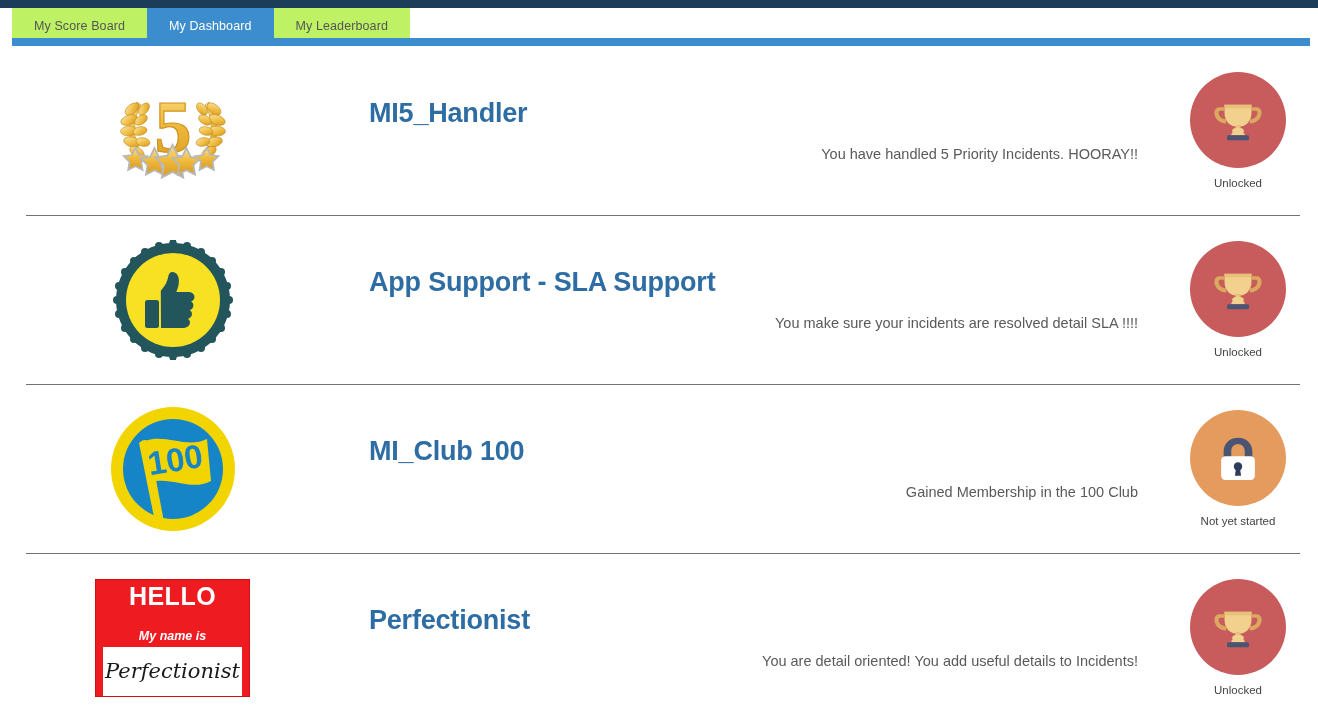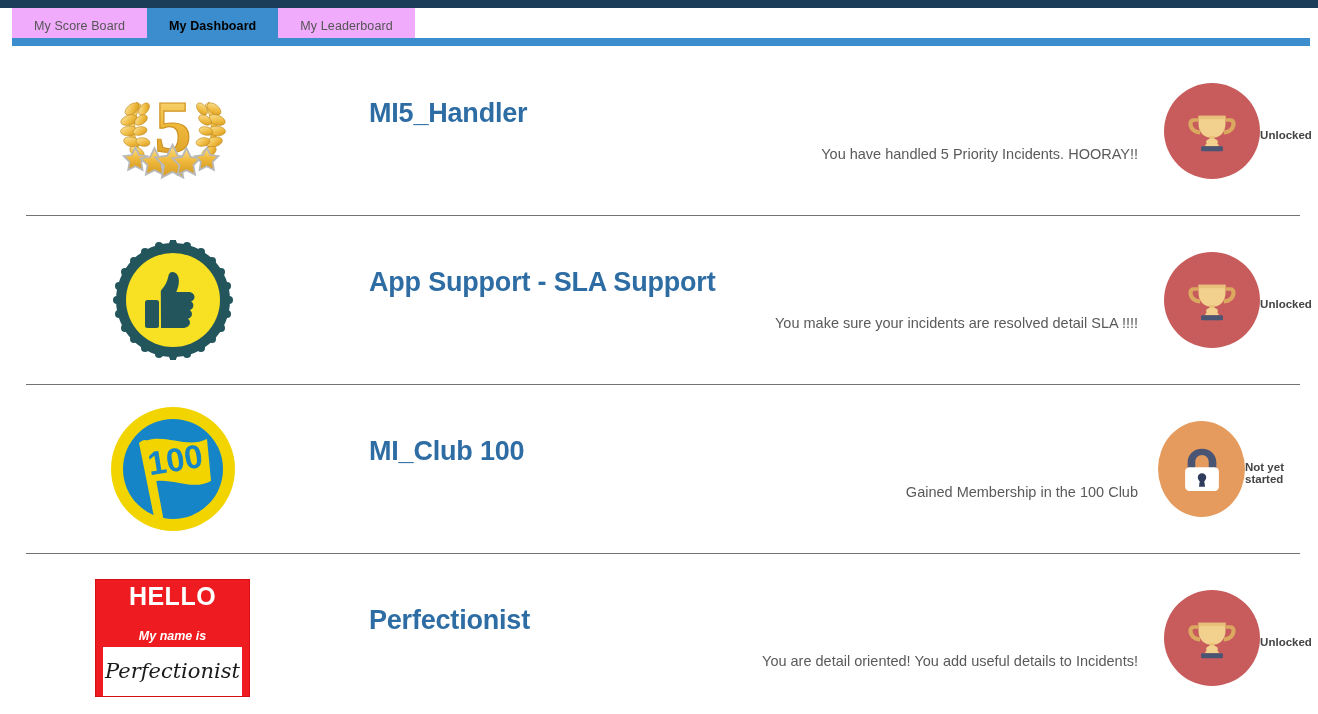--- a/index.html
+++ b/index.html
@@ -40,29 +40,29 @@
     display: flex;
     align-items: stretch;
   }
   .tab {
     display: flex;
     align-items: center;
     justify-content: center;
     padding: 0 22px;
     font-size: 12.5px;
     color: #555555;
-    background: #f0abfc;
+    background: #bef264;
     cursor: pointer;
     white-space: nowrap;
     letter-spacing: .1px;
   }
   .tab.active {
     background: #3c8dcd;
-    color: #000000;
-    font-weight: bold;
+    color: #ffffff;
+    font-weight: normal;
   }
 
   
   .bluebar {
     position: absolute;
     top: 38px;
     left: 12px;
     width: 1298px;
     height: 8px;
     background: #3c8dcd;
@@ -102,23 +102,23 @@
   }
   .text-cell {
     flex: 1;
     padding-left: 24px;
     padding-right: 20px;
   }
   .status-cell {
     width: 160px;
     min-width: 160px;
     display: flex;
+    flex-direction: column;
     align-items: center;
     justify-content: center;
-    font-weight: bold;
   }
 
   .ach-title {
     font-size: 27px;
     font-weight: bold;
     color: #2e6da4;
     line-height: 1.15;
     margin: 0 0 16px 0;
     letter-spacing: -0.2px;
   }

